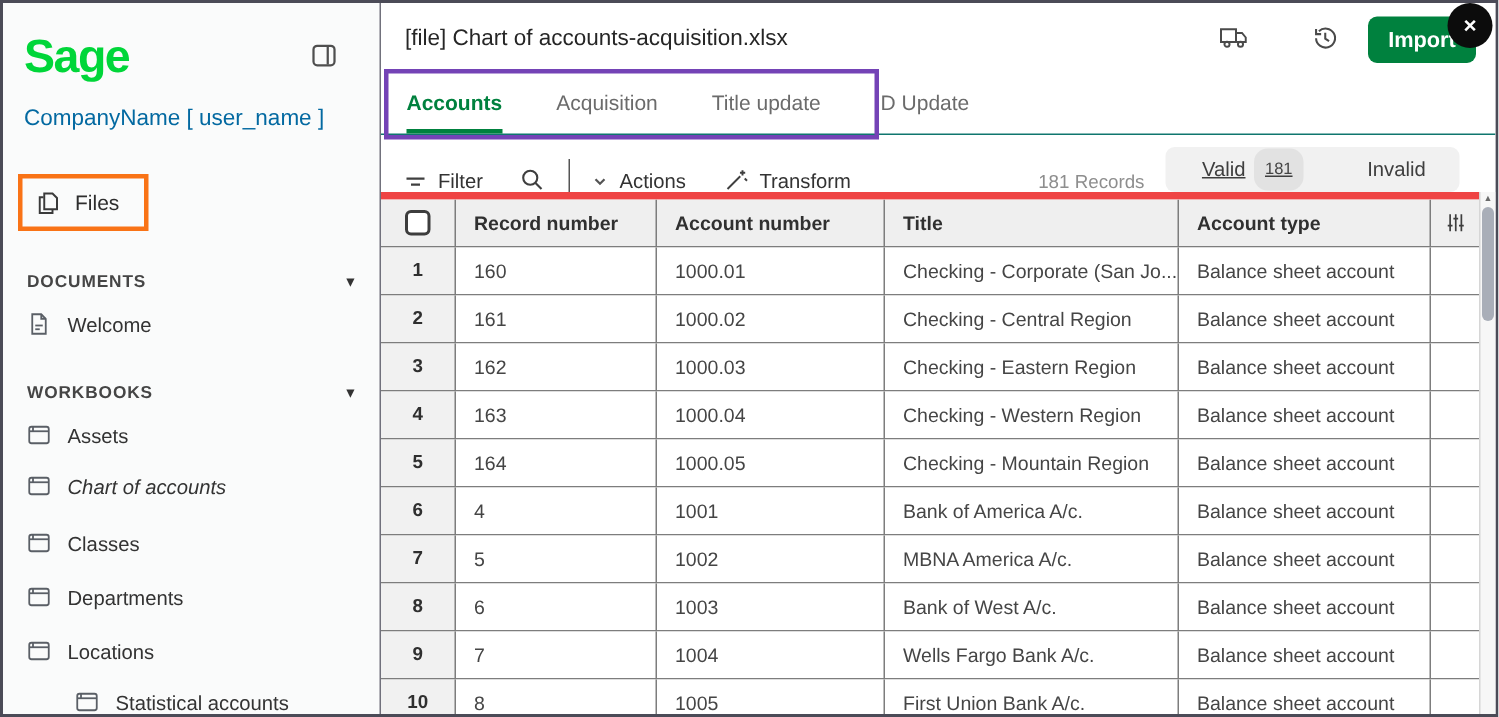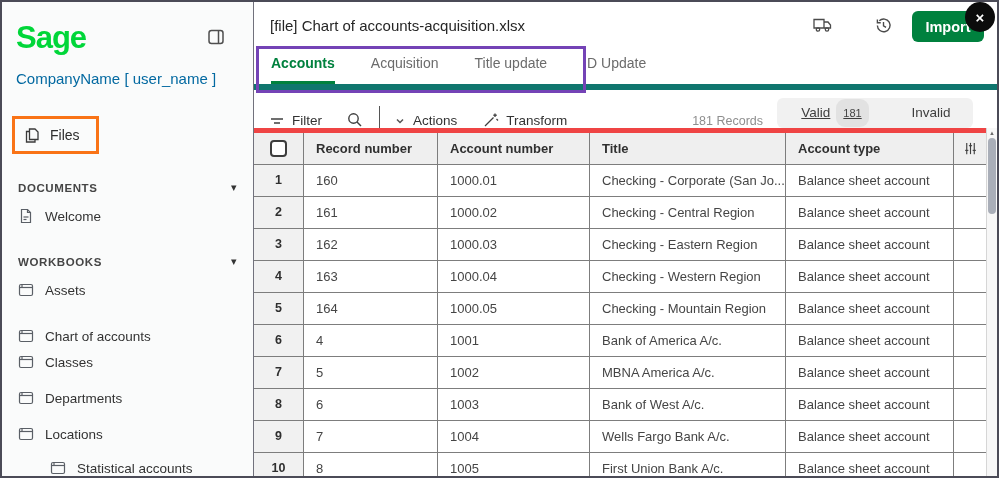--- a/index.html
+++ b/index.html
@@ -23,21 +23,21 @@
   .main { position:relative; flex:1; background:#fff; }
   .titlebar { position:relative; height:48px; }
   .file-title { position:absolute; left:16px; top:15px; font-size:15px; color:#262626; }
   .tb-icon { position:absolute; top:14px; width:22px; height:20px; cursor:pointer; }
   .truck { left:558px; } .history { left:620px; }
   .import-btn { position:absolute; left:658px; top:9px; width:72px; height:31px; background:#00813E; color:#fff; border:none;
                 border-radius:6px; font-size:14.5px; font-weight:bold; font-family:inherit; cursor:pointer; }
   .close-btn { position:absolute; top:0px; right:2px; width:30px; height:30px; border-radius:50%; background:#0c0c0c; color:#fff;
                font-size:15px; font-weight:bold; display:flex; align-items:center; justify-content:center; z-index:20; cursor:pointer; }
 
-  .tabsbar { height:40px; border-bottom:6px solid #0f766e; display:flex; align-items:flex-end; padding-left:17px; gap:36px; }
+  .tabsbar { height:40px; border-bottom:1px solid #0f766e; display:flex; align-items:flex-end; padding-left:17px; gap:36px; }
   .tab { font-size:14px; color:#6b6b6b; padding-bottom:10px; border-bottom:3px solid transparent; cursor:pointer; }
   .tab.active { color:#00813E; font-weight:bold; border-bottom-color:#00813E; }
   .tabs-annotation { position:absolute; left:2px; top:44px; width:330px; height:47px; border:3px solid #7443B6; pointer-events:none; z-index:5; }
 
   .toolbar { height:38px; display:flex; align-items:flex-end; padding:0 12px 0 15px; }
   .tool-group { display:flex; align-items:center; gap:7px; cursor:pointer; color:#333; font-size:13.5px; }
   .tool-sep { width:1px; height:22px; background:#555; margin:0 14px 0 16px; }
   .search-btn { margin-left:24px; cursor:pointer; }
   .transform-group { margin-left:26px; }
   .records { margin-left:auto; margin-right:14px; font-size:12.5px; color:#8e8e8e; }
@@ -116,21 +116,21 @@
     <div class="side-item" style="top:280px;">
       <span>
           <svg width="16" height="16" viewBox="0 0 16 16" fill="none" stroke="#5a5f66" stroke-width="1.2">
             <rect x="1.5" y="2.5" width="13" height="11" rx="1.5"></rect>
             <line x1="1.5" y1="5.5" x2="14.5" y2="5.5"></line>
             <line x1="4" y1="2.5" x2="4" y2="5.5"></line>
           </svg>
         </span>
       <span>Assets</span>
     </div>
-    <div class="side-item" style="top:326px;">
+    <div class="side-item" style="top:314px;font-style:italic;">
       <span>
           <svg width="16" height="16" viewBox="0 0 16 16" fill="none" stroke="#5a5f66" stroke-width="1.2">
             <rect x="1.5" y="2.5" width="13" height="11" rx="1.5"></rect>
             <line x1="1.5" y1="5.5" x2="14.5" y2="5.5"></line>
             <line x1="4" y1="2.5" x2="4" y2="5.5"></line>
           </svg>
         </span>
       <span>Chart of accounts</span>
     </div>
     <div class="side-item" style="top:352px;">

